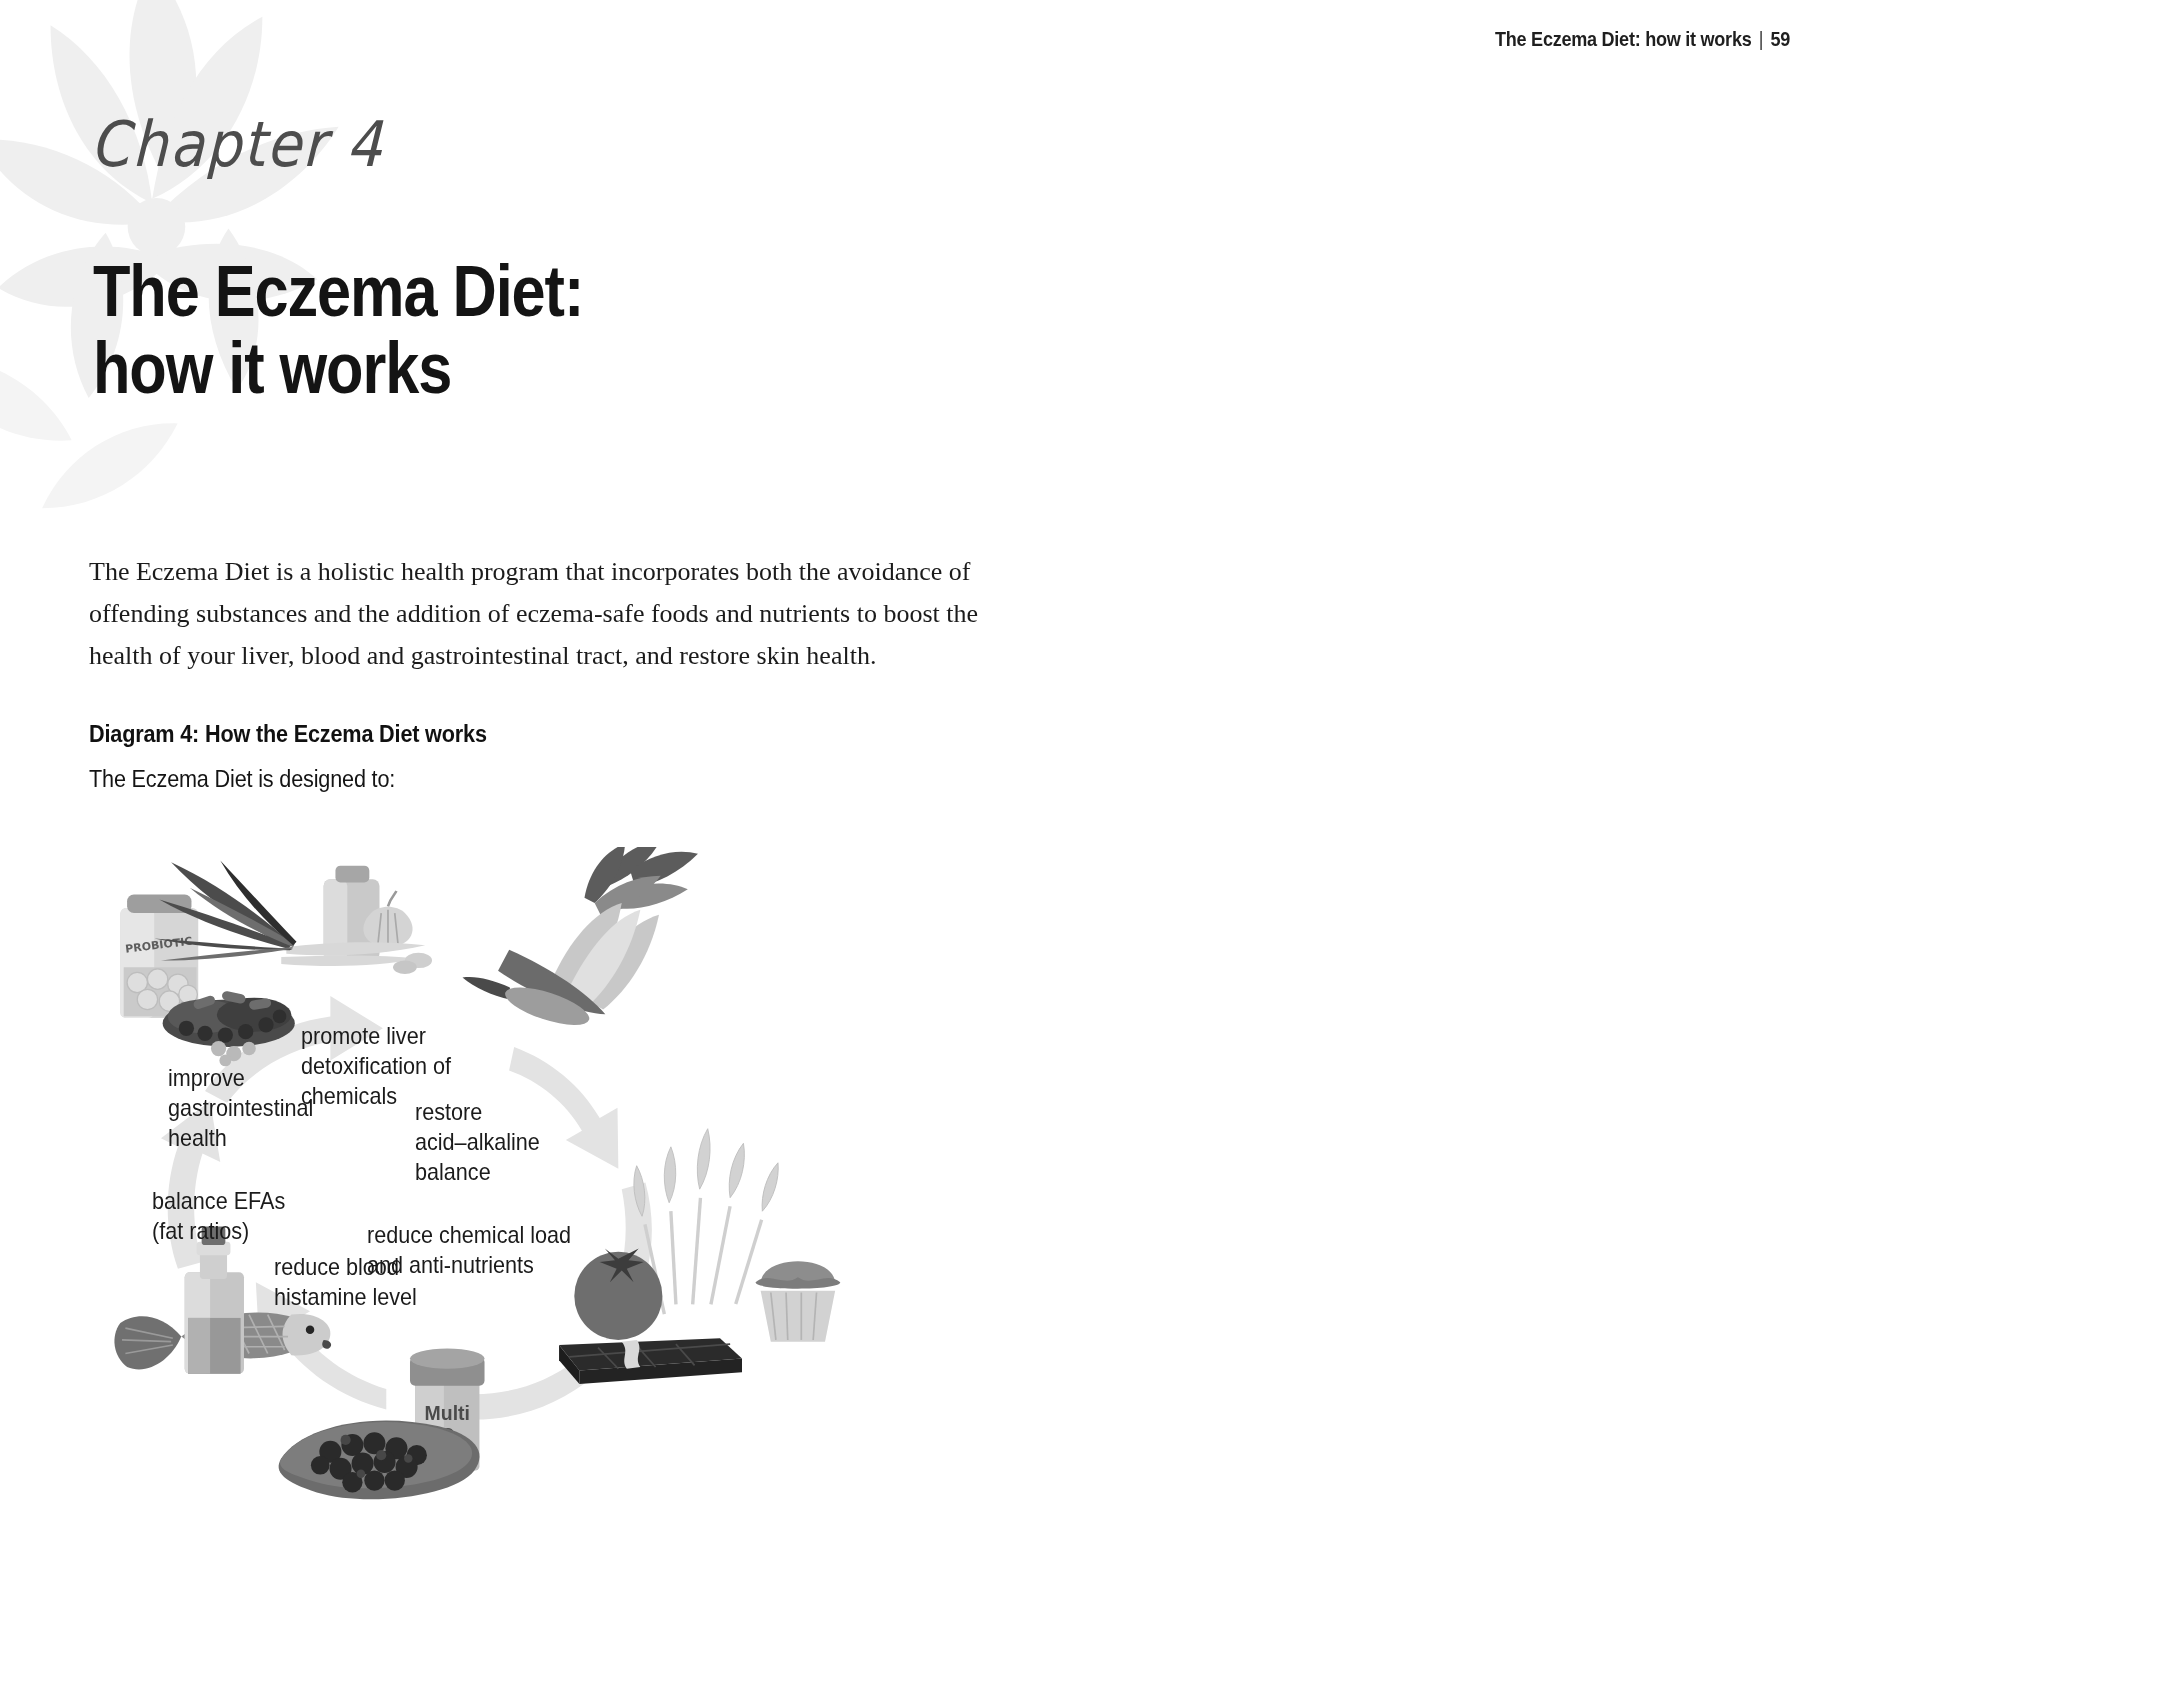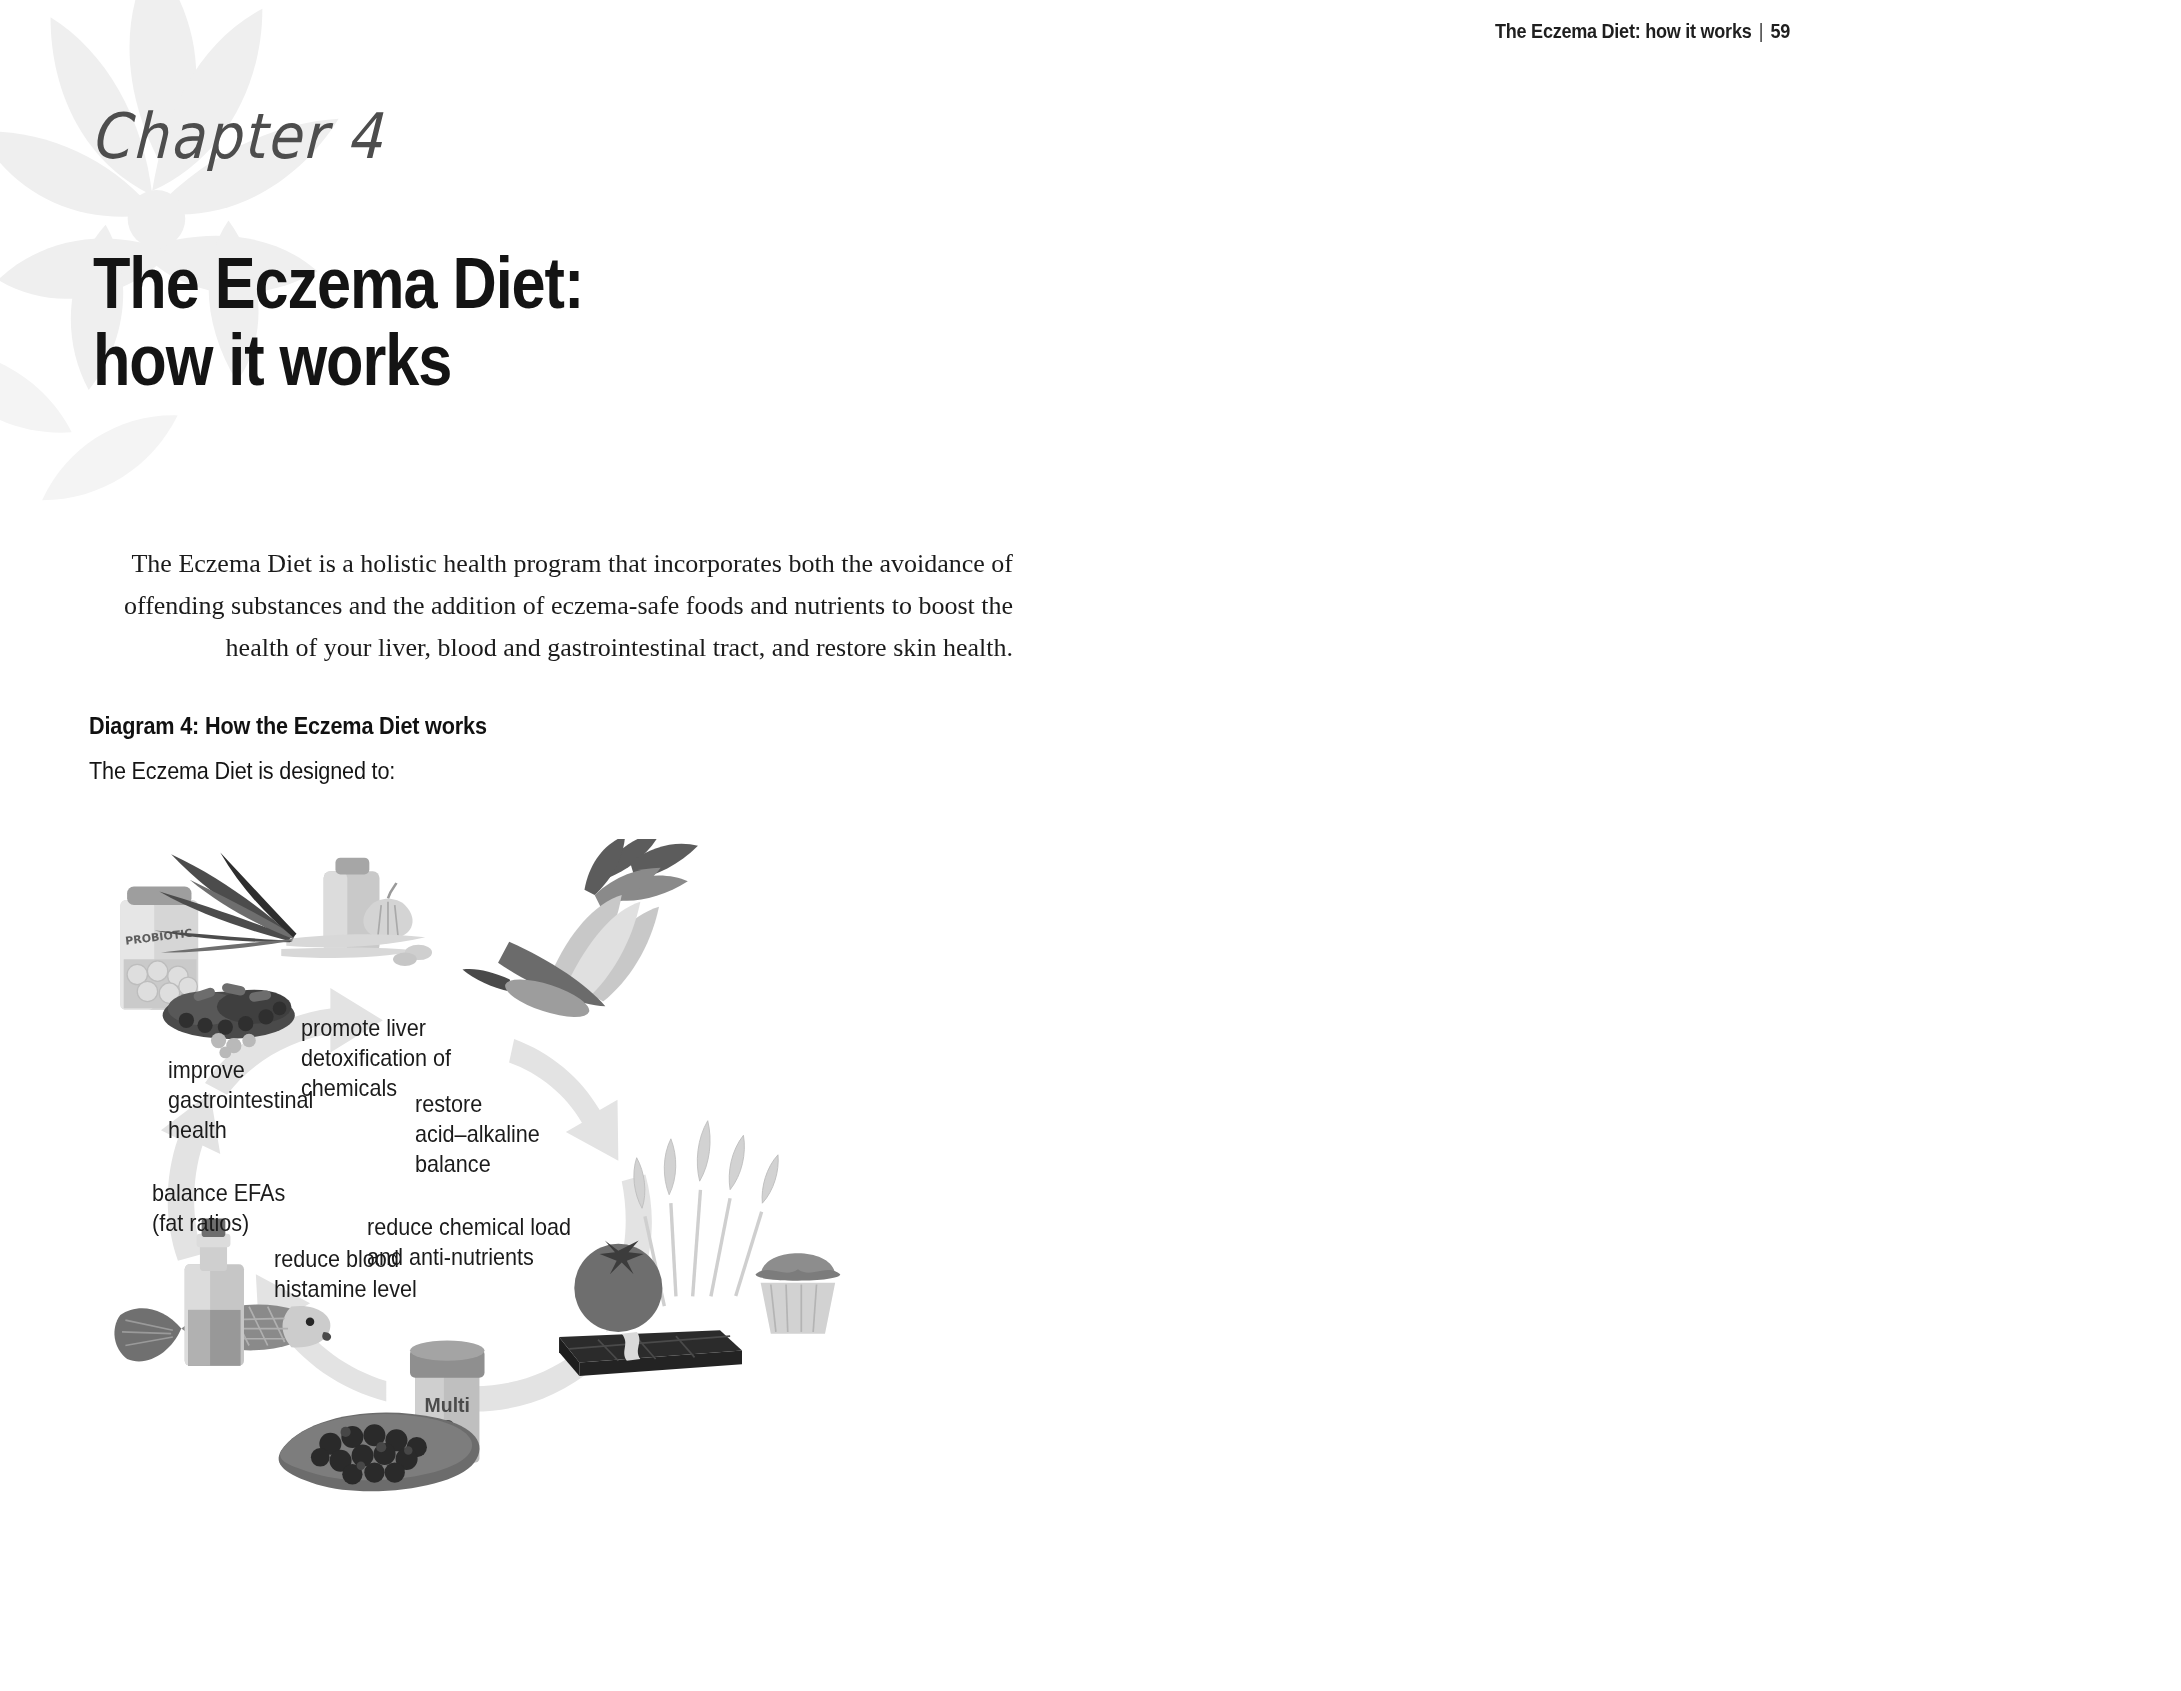--- a/index.html
+++ b/index.html
@@ -16,20 +16,21 @@
     font-family: "Liberation Serif", serif;
     color: #1b1b1b;
     -webkit-font-smoothing: antialiased;
   }
 
   
   .page-spread {
     position: absolute;
     inset: 0;
     display: block;
+    margin-top: 8px;
   }
   .page-left, .page-right {
     position: absolute;
     top: 0;
     bottom: 0;
   }
   .page-left  { left: 0;    width: 1102px; }
   .page-right { left: 1102px; right: 0; }
 
   
@@ -96,21 +97,20 @@
   .chapter-title .line { display: block; white-space: nowrap; }
 
   .intro-para {
     position: absolute;
     left: 89px;
     top: 517px;
     width: 924px;
     font-size: 26px;
     line-height: 1.62;
     color: #1b1b1b;
-    text-align: right;
   }
 
   .diagram-caption {
     position: absolute;
     left: 89px;
     top: 712px;
     font-family: "Liberation Sans", sans-serif;
     font-weight: 700;
     font-size: 24.6px;
     letter-spacing: -0.2px;

